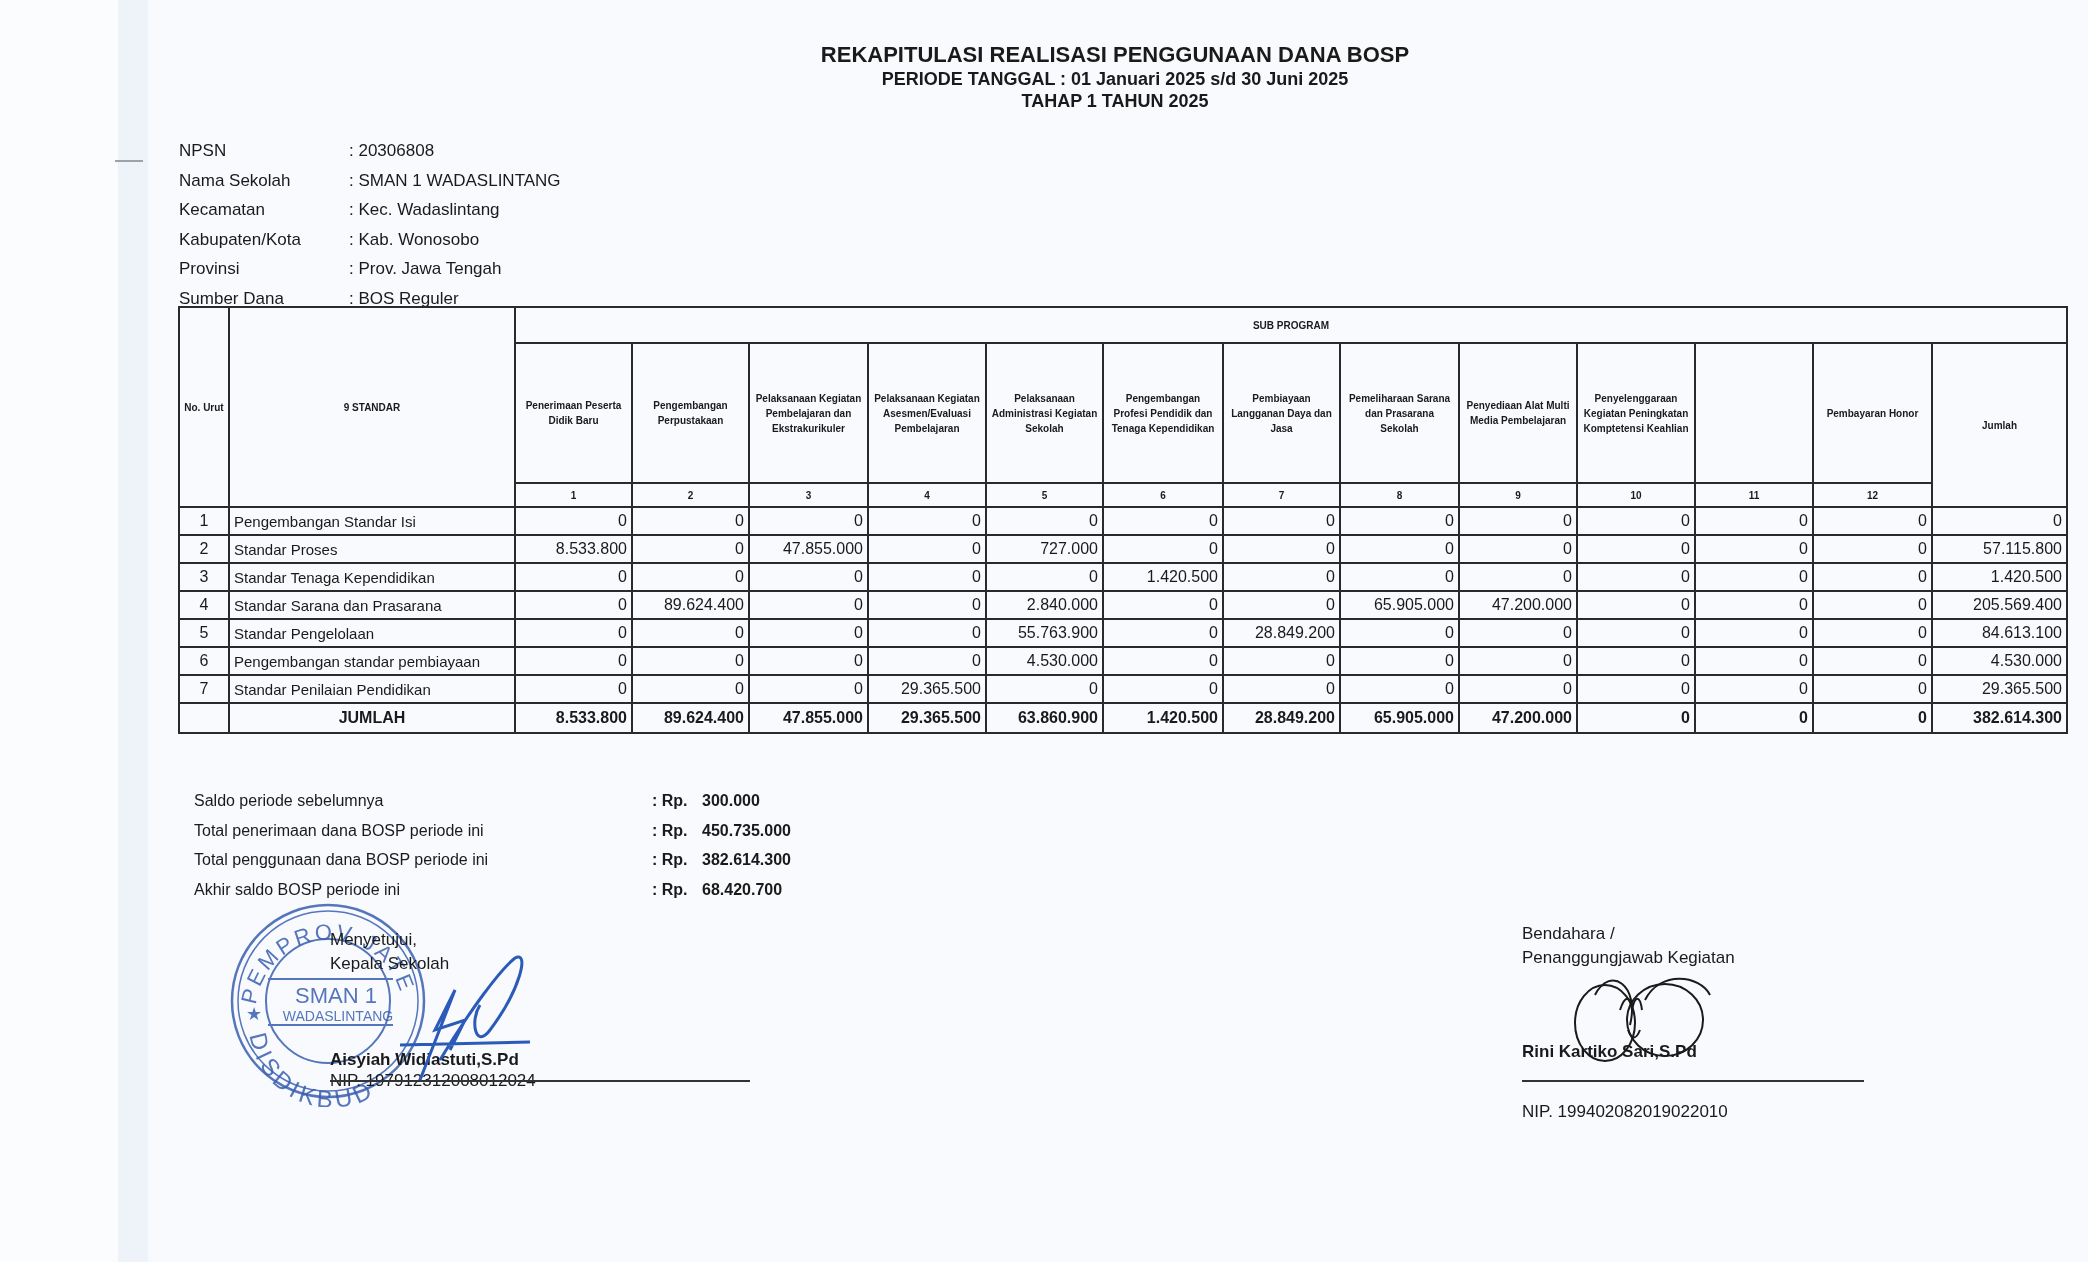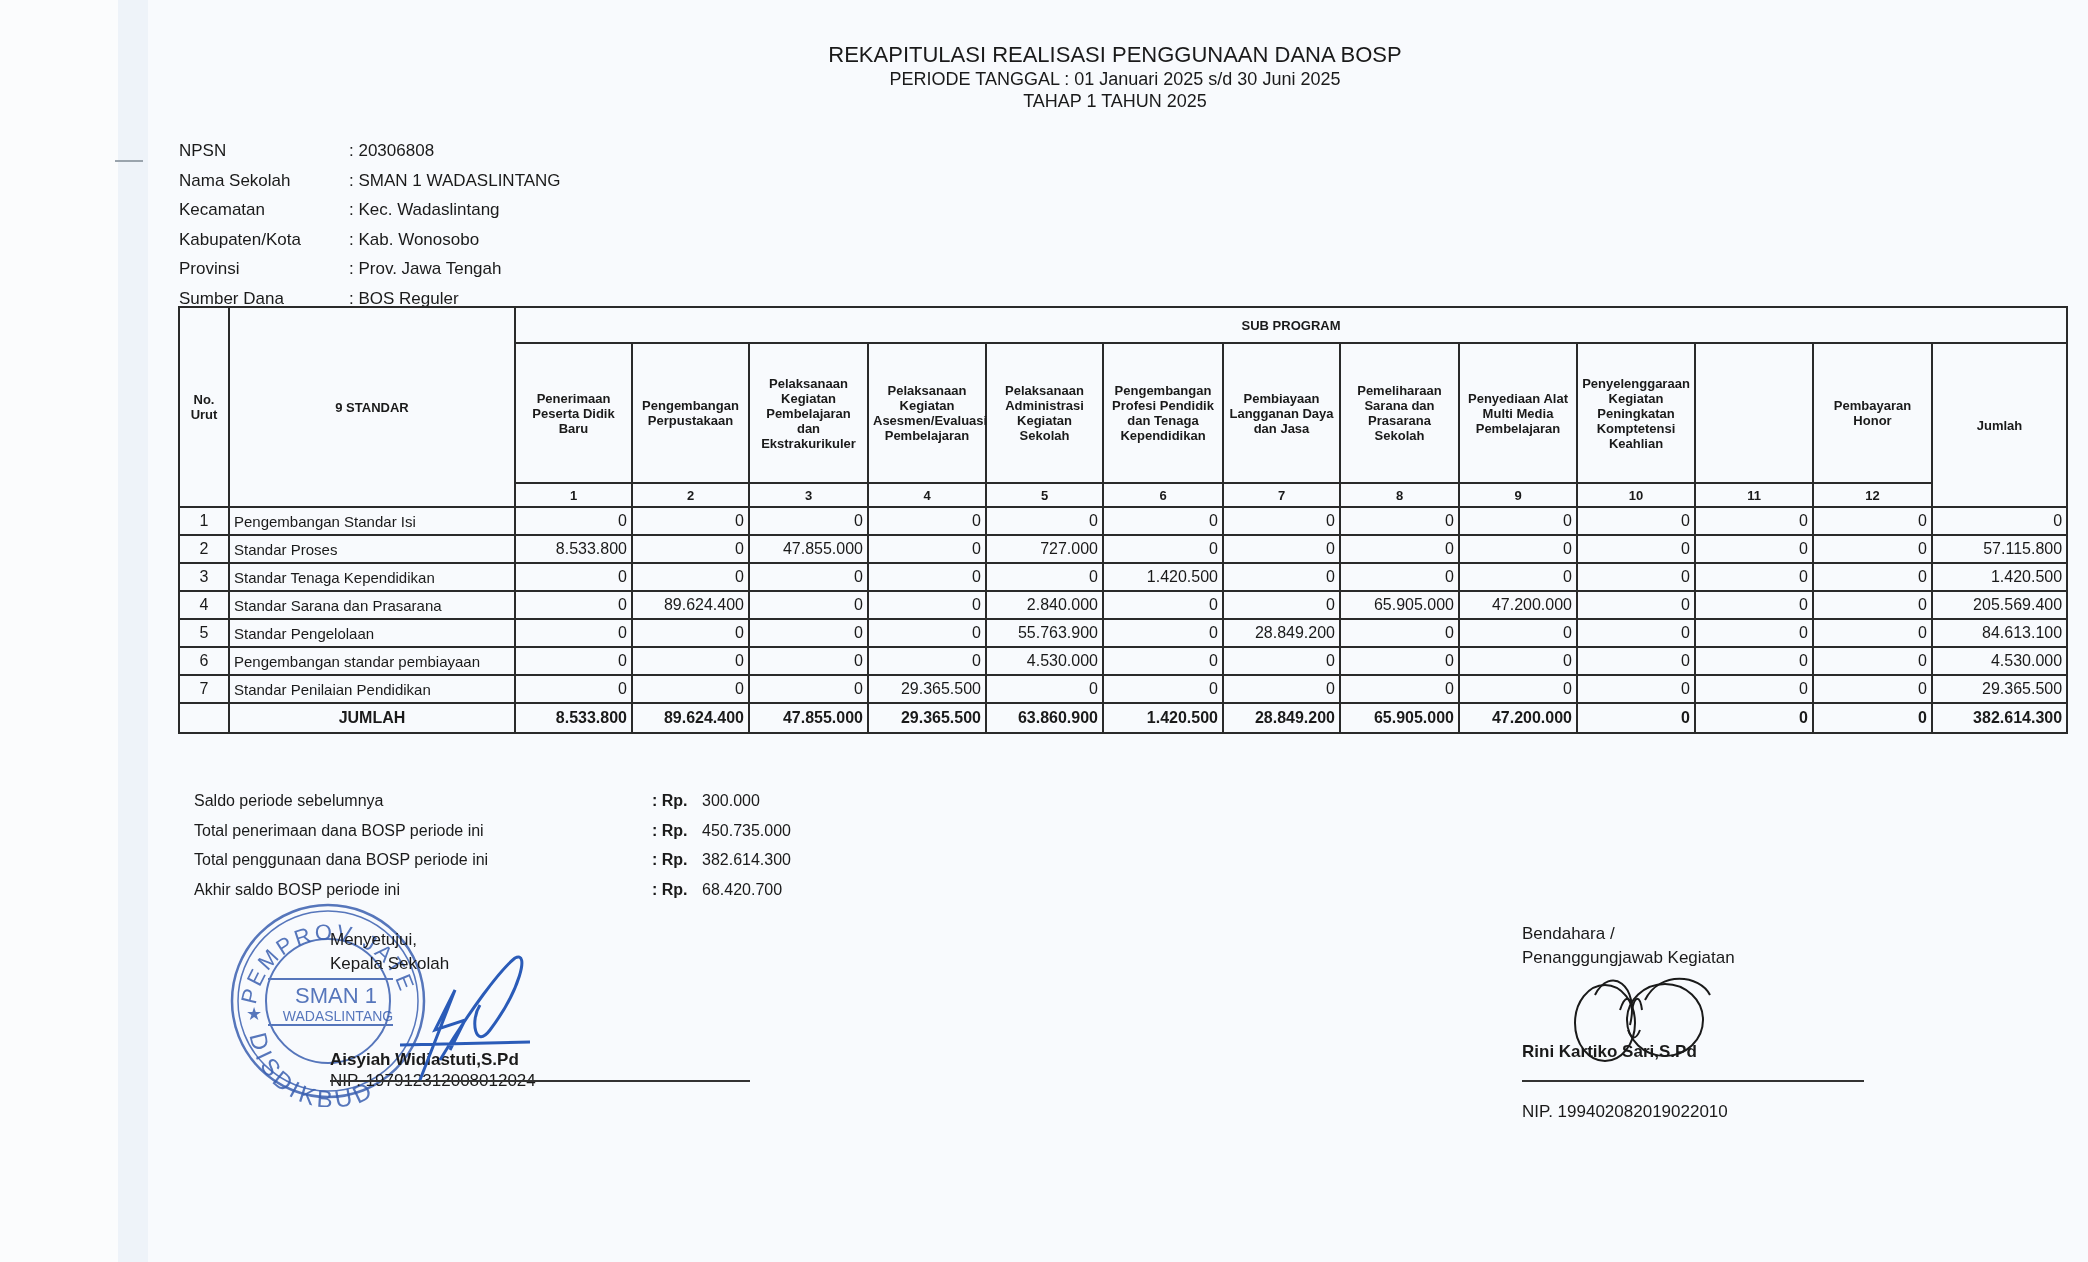--- a/index.html
+++ b/index.html
@@ -6,48 +6,48 @@
   body {
     width: 2088px; height: 1262px; position: relative; overflow: hidden;
     background: #f7f9fc;
     font-family: "Liberation Sans", sans-serif; color: #1a1a1a;
   }
   .page-bg-left { position: absolute; left: 0; top: 0; width: 118px; height: 1262px; background: #fbfcfd; }
   .page-edge { position: absolute; left: 118px; top: 0; width: 30px; height: 1262px; background: #eef3f9; }
   .page { position: absolute; left: 148px; top: 0; width: 1940px; height: 1262px; background: #f8fafd; }
   .edge-tick { position: absolute; left: 115px; top: 160px; width: 28px; height: 2px; background: #9aa4ad; }
 
-  .title-block { position: absolute; left: 600px; top: 42px; width: 1030px; text-align: center; font-weight: normal; }
+  .title-block { position: absolute; left: 600px; top: 42px; width: 1030px; text-align: center; font-weight: bold; }
   .title-block .t1 { font-size: 22px; line-height: 26px; }
   .title-block .t2 { font-size: 18px; line-height: 22px; }
   .title-block .t3 { font-size: 18px; line-height: 22px; }
 
   .info { position: absolute; left: 179px; top: 136px; font-size: 17px; }
   .info-row { display: flex; height: 29.5px; line-height: 29.5px; }
   .info-label { width: 170px; }
 
   table.rekap { position: absolute; left: 178px; top: 306px; border-collapse: collapse; table-layout: fixed; width: 1888px; }
   table.rekap td, table.rekap th { border: 2px solid #2a2a2a; padding: 0 4px; }
-  table.rekap th { font-weight: bold; text-align: center; font-size: 13px; line-height: 15px; }
+  table.rekap th { font-weight: bold; text-align: center; font-size: 10px; line-height: 15px; }
   th.big { font-size: 25px; line-height: 28px; }
   th.mid { font-size: 19px; line-height: 22px; }
   th.sub { font-size: 20px; height: 34px; }
   th.num { font-size: 14px; height: 22px; }
   tr.hdr2 th { height: 138px; }
   table.rekap td { font-size: 16px; height: 26px; text-align: right; }
   td.no { text-align: center !important; }
   td.name { text-align: left !important; font-size: 15px !important; border-radius: 11px; }
   tr.total td { font-weight: bold; height: 28px; }
   tr.total td.lbl { text-align: center; font-size: 16px; }
 
   .summary { position: absolute; left: 194px; top: 786px; font-size: 16px; }
   .sum-row { display: flex; height: 29.5px; line-height: 29.5px; }
   .sum-label { width: 458px; }
   .sum-rp { width: 50px; font-weight: bold; }
-  .sum-val { font-weight: normal; }
+  .sum-val { font-weight: bold; }
 
   .sig-left { position: absolute; left: 330px; top: 928px; font-size: 17px; }
   .sig-right { position: absolute; left: 1522px; top: 922px; font-size: 17px; }
   .sig-line { position: absolute; height: 2px; background: #333; }
   .sig-name { font-weight: bold; }
 
   .stamp { position: absolute; left: 228px; top: 895px; width: 200px; height: 212px; }
   .signature { position: absolute; }
 </style>
 </head>

